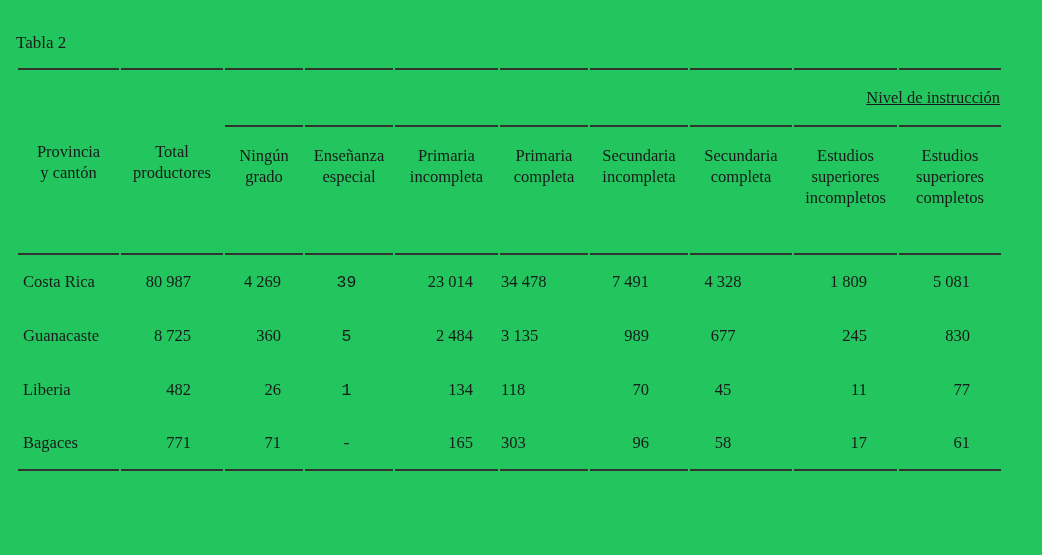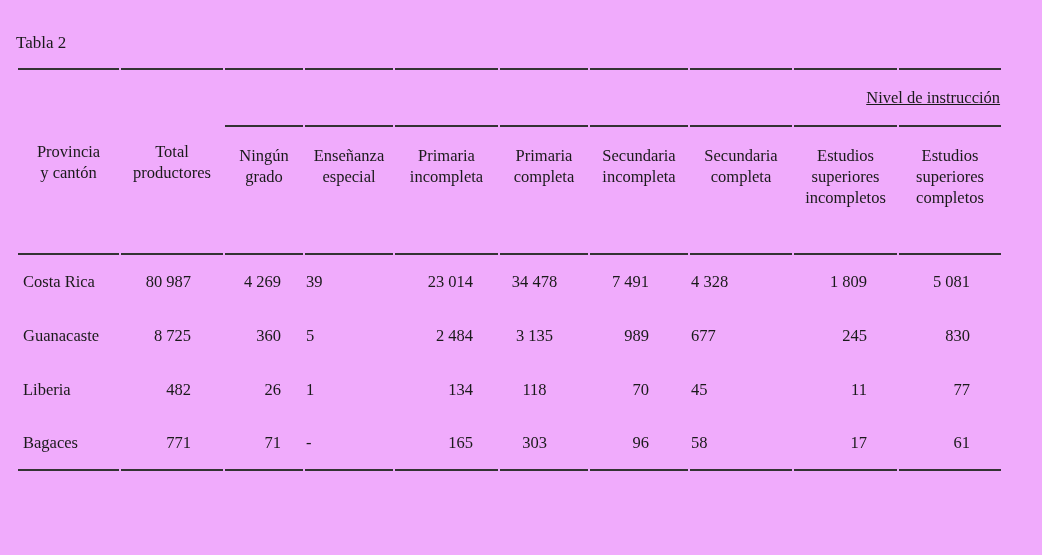--- a/index.html
+++ b/index.html
@@ -1,20 +1,20 @@
 <!DOCTYPE html>
 <html><head>
 <meta charset="utf-8">
 <style>
   html, body { margin: 0; padding: 0; background: #ffffff; }
   .page {
     position: relative;
     width: 1042px;
     height: 555px;
-    background: #f0abfc;
+    background: #22c55e;
     font-family: "Liberation Serif", "DejaVu Serif", serif;
     color: #1a1a1a;
     box-sizing: border-box;
     padding: 31px 16px 0 16px;
     overflow: hidden;
   }
   .doc-label {
     font-size: 17px;
     line-height: 24px;
   }
@@ -71,25 +71,25 @@
     white-space: pre-line;
     line-height: 21px;
   }
   
   tr.data { height: 54px; }
   tr.data td { vertical-align: middle; white-space: nowrap; }
   tr.data.last td { border-bottom: 2px solid #333333; }
   td.c1  { text-align: left;  padding-left: 5px; }
   td.c2  { text-align: right; padding-right: 32px; }
   td.c3  { text-align: right; padding-right: 22px; }
-  td.c4  { text-align: left; padding-right: 6px; }
+  td.c4  { text-align: center; padding-right: 6px; font-family: Liberation Mono, monospace; }
   td.c5  { text-align: right; padding-right: 25px; margin-top: 13px; }
-  td.c6  { text-align: center; padding-right: 20px; }
+  td.c6  { text-align: left; padding-right: 20px; }
   td.c7  { text-align: right; padding-right: 39px; }
-  td.c8  { text-align: left; padding-right: 37px; margin-top: 35px; }
+  td.c8  { text-align: center; padding-right: 37px; margin-top: 35px; }
   td.c9  { text-align: right; padding-right: 30px; }
   td.c10 { text-align: right; padding-right: 31px; }
   .note {
     margin-top: 16px;
     font-size: 16.5px;
     padding-left: 2px;
   }
   .note .note-label { font-style: italic; margin-right: 0.33em; }
 </style>
 </head>

